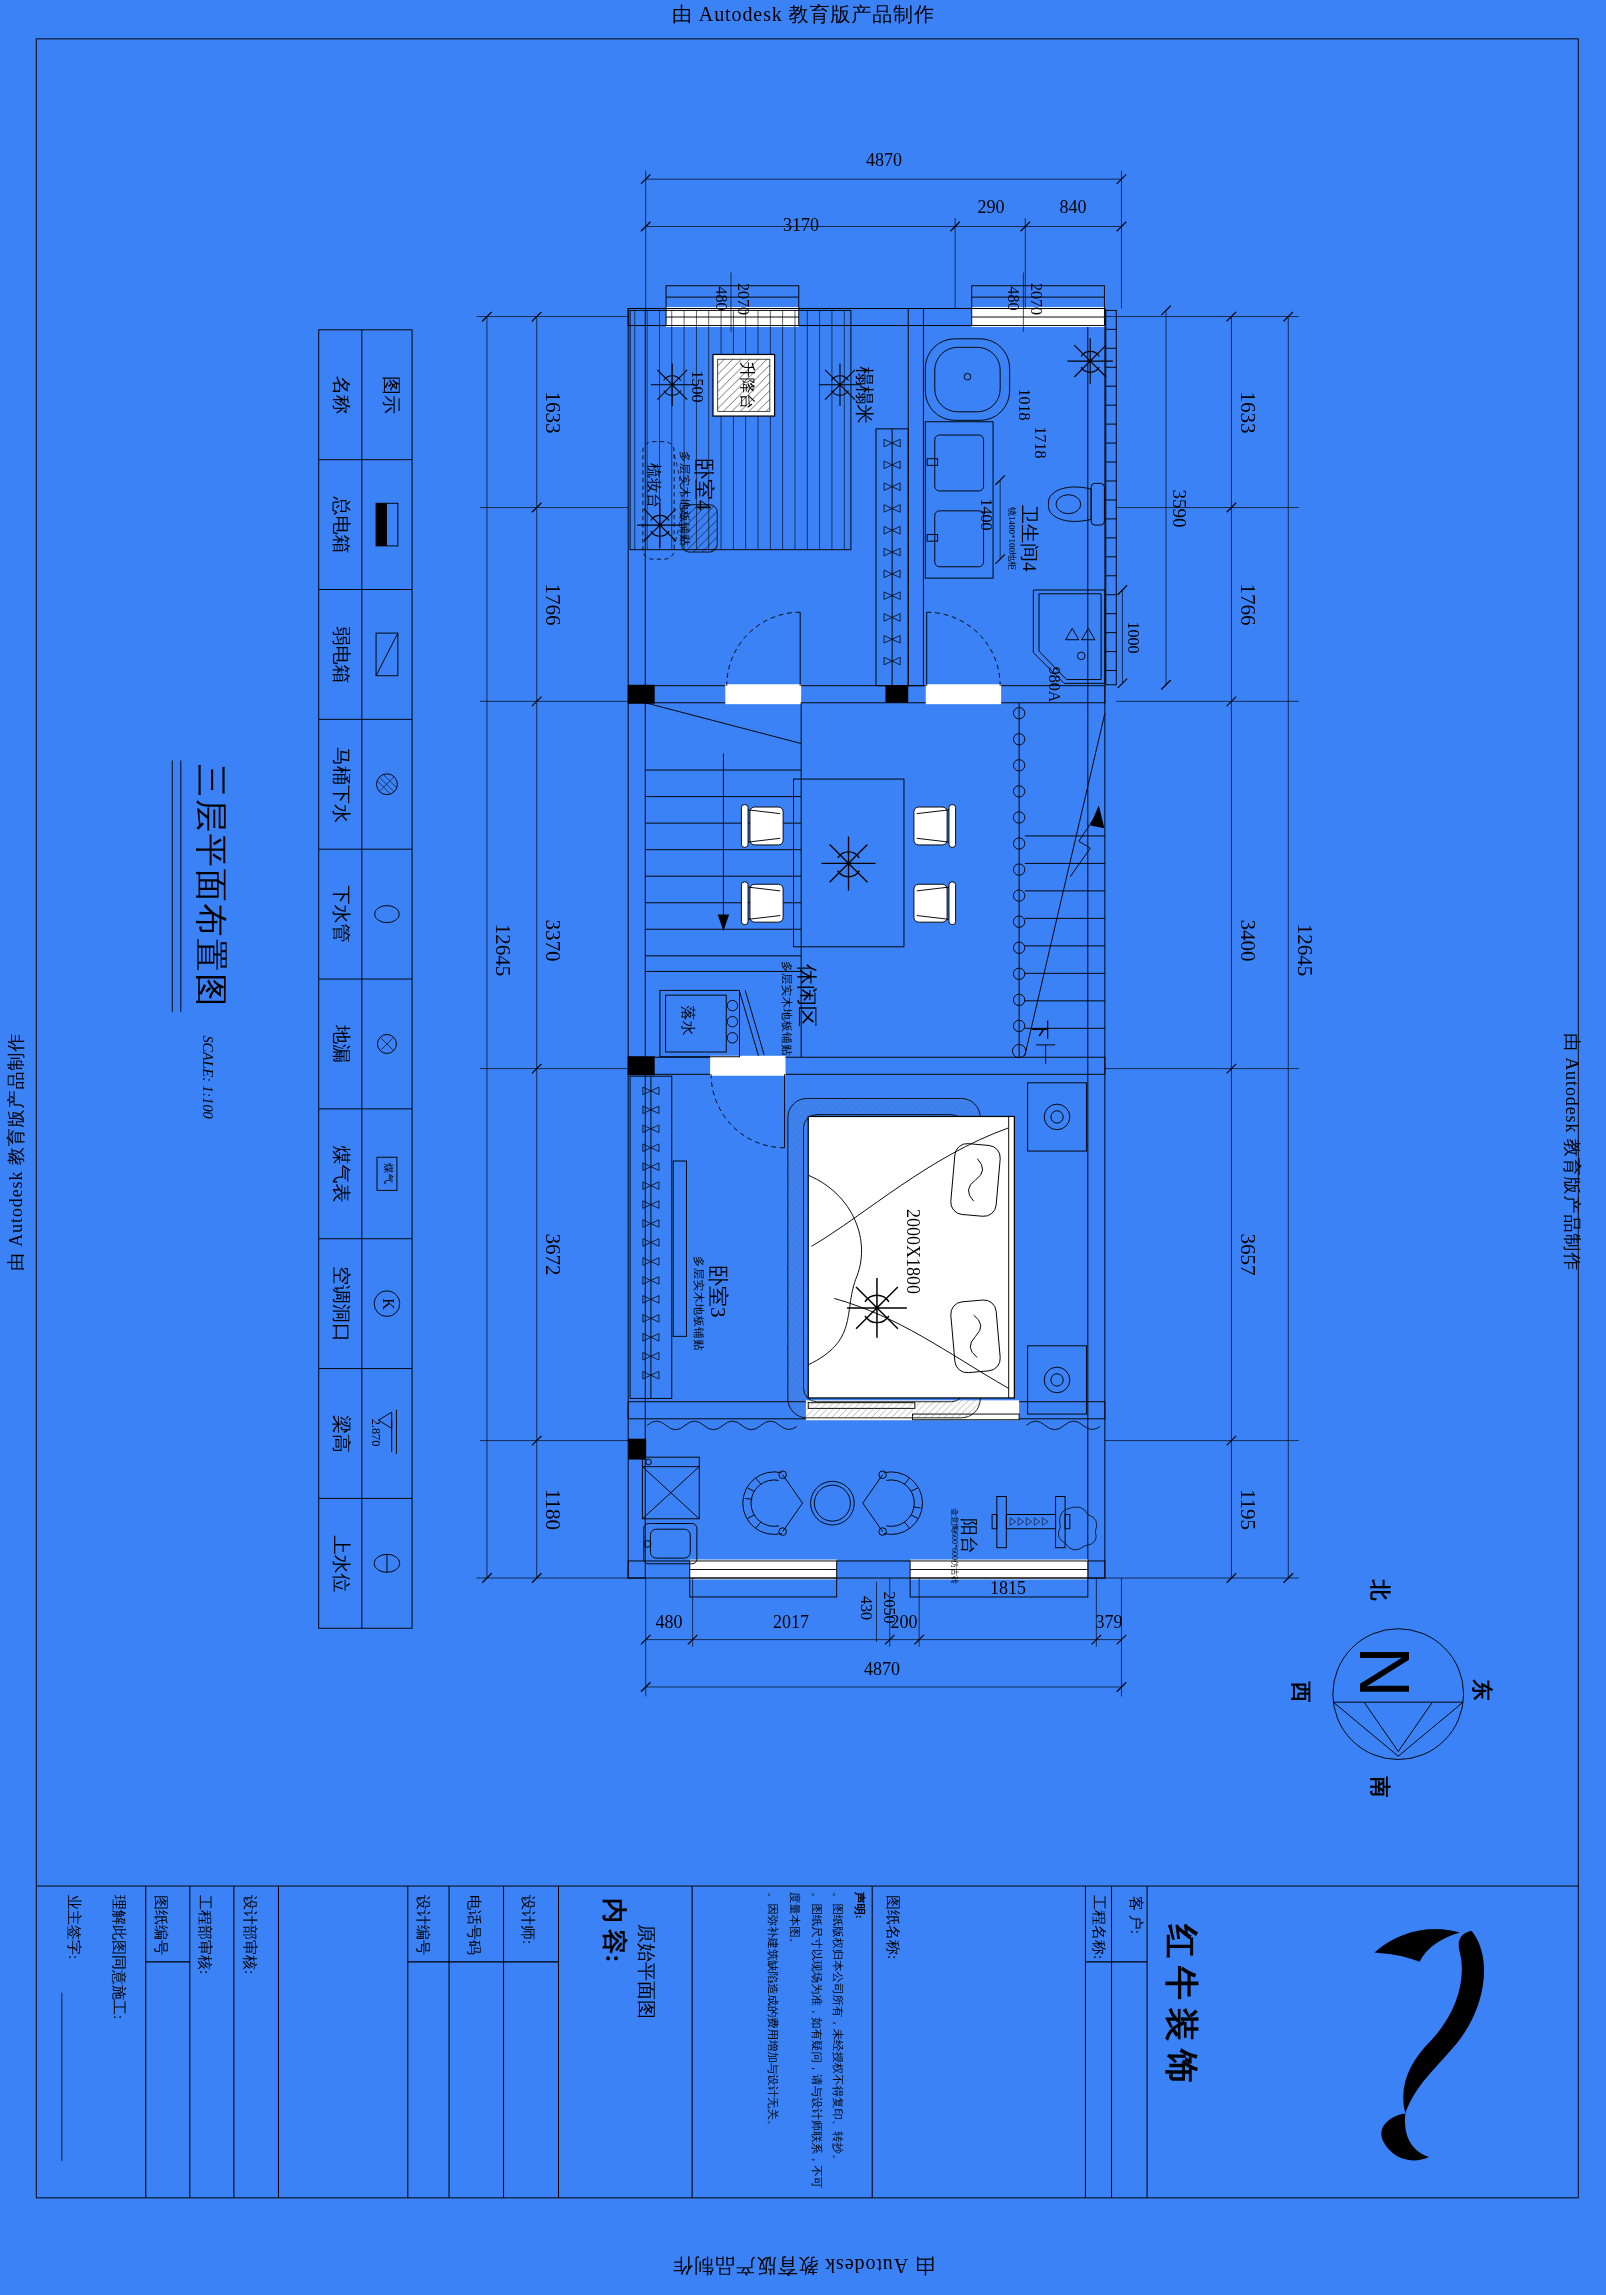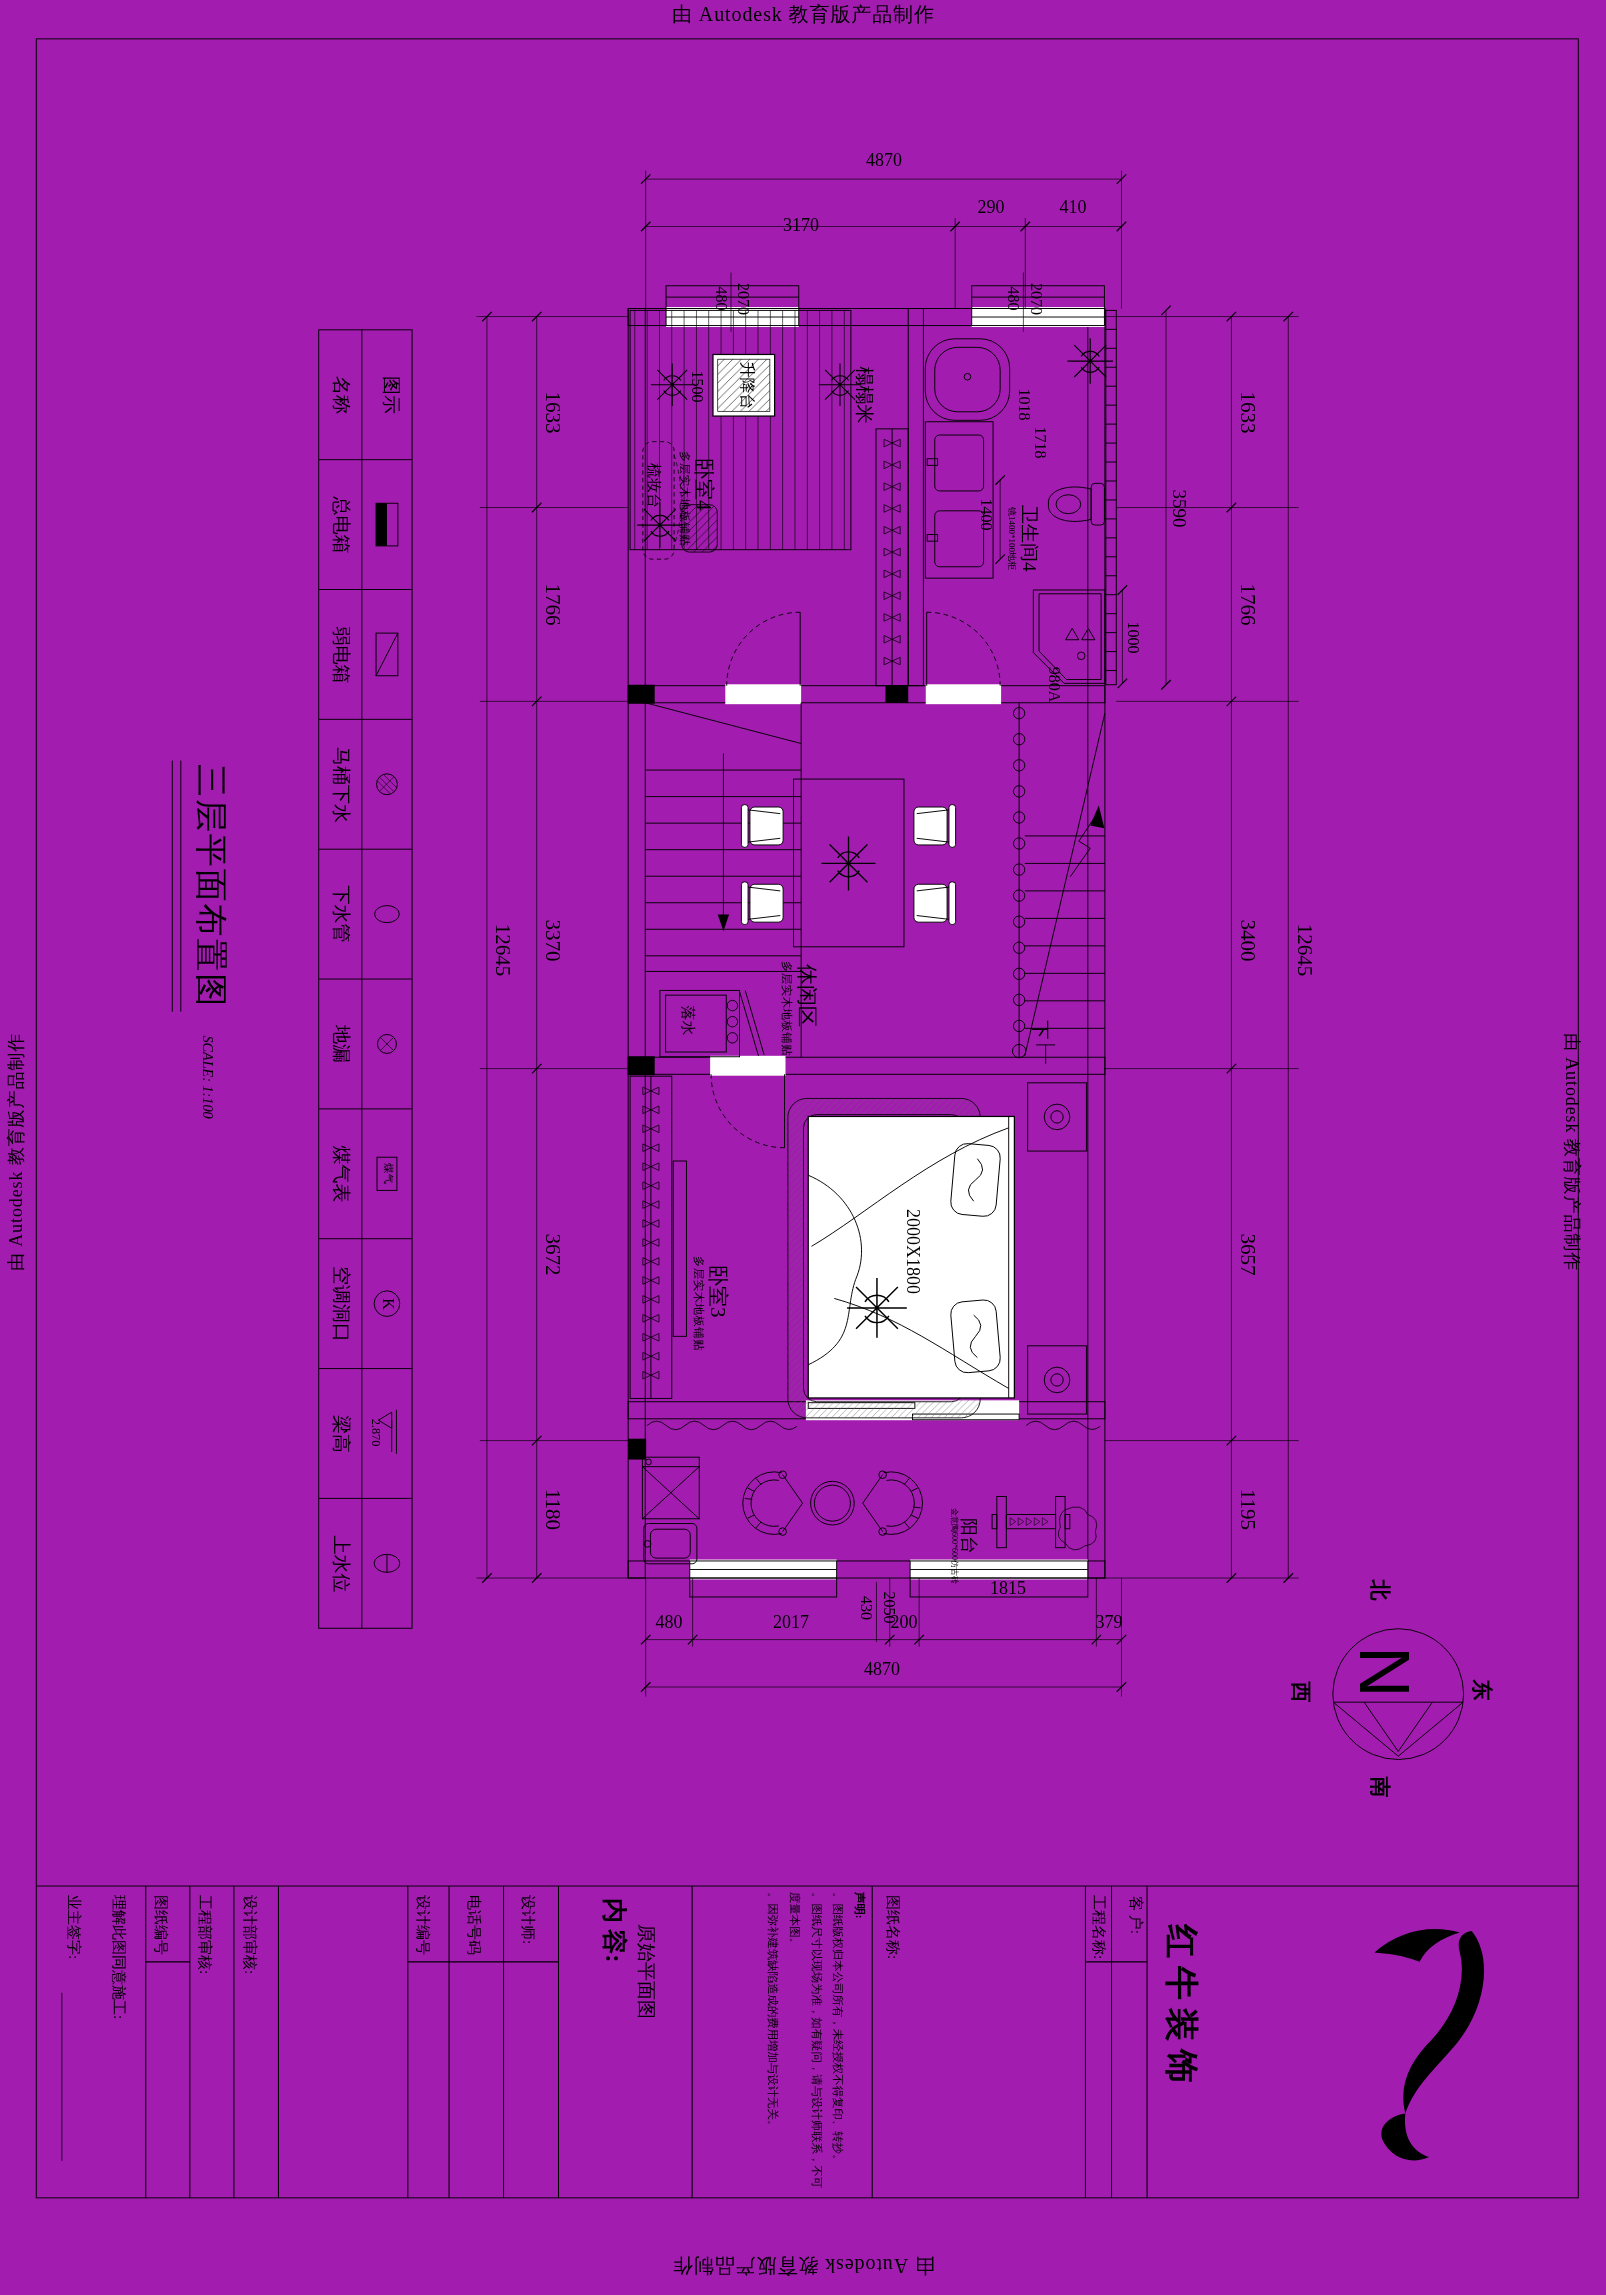--- a/index.html
+++ b/index.html
@@ -1,16 +1,16 @@
 <!DOCTYPE html>
 <html style="font-size:7.6px"><head>
 <meta charset="utf-8">
 <style>
   html,body{margin:0;padding:0;background:#fff;}
-  #sheet{position:relative;width:1607px;height:2295px;background:#a21caf;overflow:hidden;
+  #sheet{position:relative;width:1607px;height:2295px;background:#3b82f6;overflow:hidden;
          font-family:"Liberation Serif","DejaVu Serif",serif;color:#000;}
   #cad{position:absolute;left:0;top:0;}
   .t{position:absolute;white-space:nowrap;line-height:1.05;}
   .r{position:absolute;transform:rotate(90deg);transform-origin:0 0;white-space:nowrap;line-height:1.05;}
   .r270{position:absolute;transform:rotate(-90deg);transform-origin:0 0;white-space:nowrap;}
   .r180{position:absolute;transform:rotate(180deg);white-space:nowrap;}
   .c{text-align:center;}
   .dim{font-size:18px;}
   .dimv{font-size:21px;}
   .small{font-size:11.4px;letter-spacing:0.5px;}
@@ -484,21 +484,21 @@
 <div class="r c" style="left:393px;top:1159px;width:29px;font-size:10.4px;">煤气</div>
 <div class="r c" style="left:396px;top:1292px;width:24px;font-size:16px;">K</div>
 <div class="r c" style="left:382px;top:1409px;width:47px;font-size:12.3px;">2.870</div>
 
 <div class="r c" style="left:228px;top:764px;width:244px;font-size:33px;letter-spacing:1.9px;">三层平面布置图</div>
 <div class="r c" style="left:215px;top:1018px;width:118px;font-size:14.2px;font-style:italic;">SCALE: 1:100</div>
 
 <div class="t dim c" style="left:789px;top:151px;width:190px;">4870</div>
 <div class="t dim c" style="left:706px;top:204px;width:190px;margin-top:12px;">3170</div>
 <div class="t dim c" style="left:920px;top:198px;width:142px;">290</div>
-<div class="t dim c" style="left:1002px;top:198px;width:142px;">410</div>
+<div class="t dim c" style="left:1002px;top:198px;width:142px;">840</div>
 <div class="r c" style="left:751px;top:271px;width:56px;font-size:16px;">2070</div>
 <div class="r c" style="left:729px;top:275px;width:47px;font-size:16px;">480</div>
 <div class="r c" style="left:1044px;top:271px;width:56px;font-size:16px;">2070</div>
 <div class="r c" style="left:1021px;top:275px;width:47px;font-size:16px;">480</div>
 
 <div class="t dim c" style="left:598px;top:1613px;width:142px;">480</div>
 <div class="t dim c" style="left:720px;top:1613px;width:142px;">2017</div>
 <div class="t dim c" style="left:833px;top:1613px;width:142px;">200</div>
 <div class="t dim c" style="left:937px;top:1579px;width:142px;">1815</div>
 <div class="t dim c" style="left:1038px;top:1613px;width:142px;">379</div>

